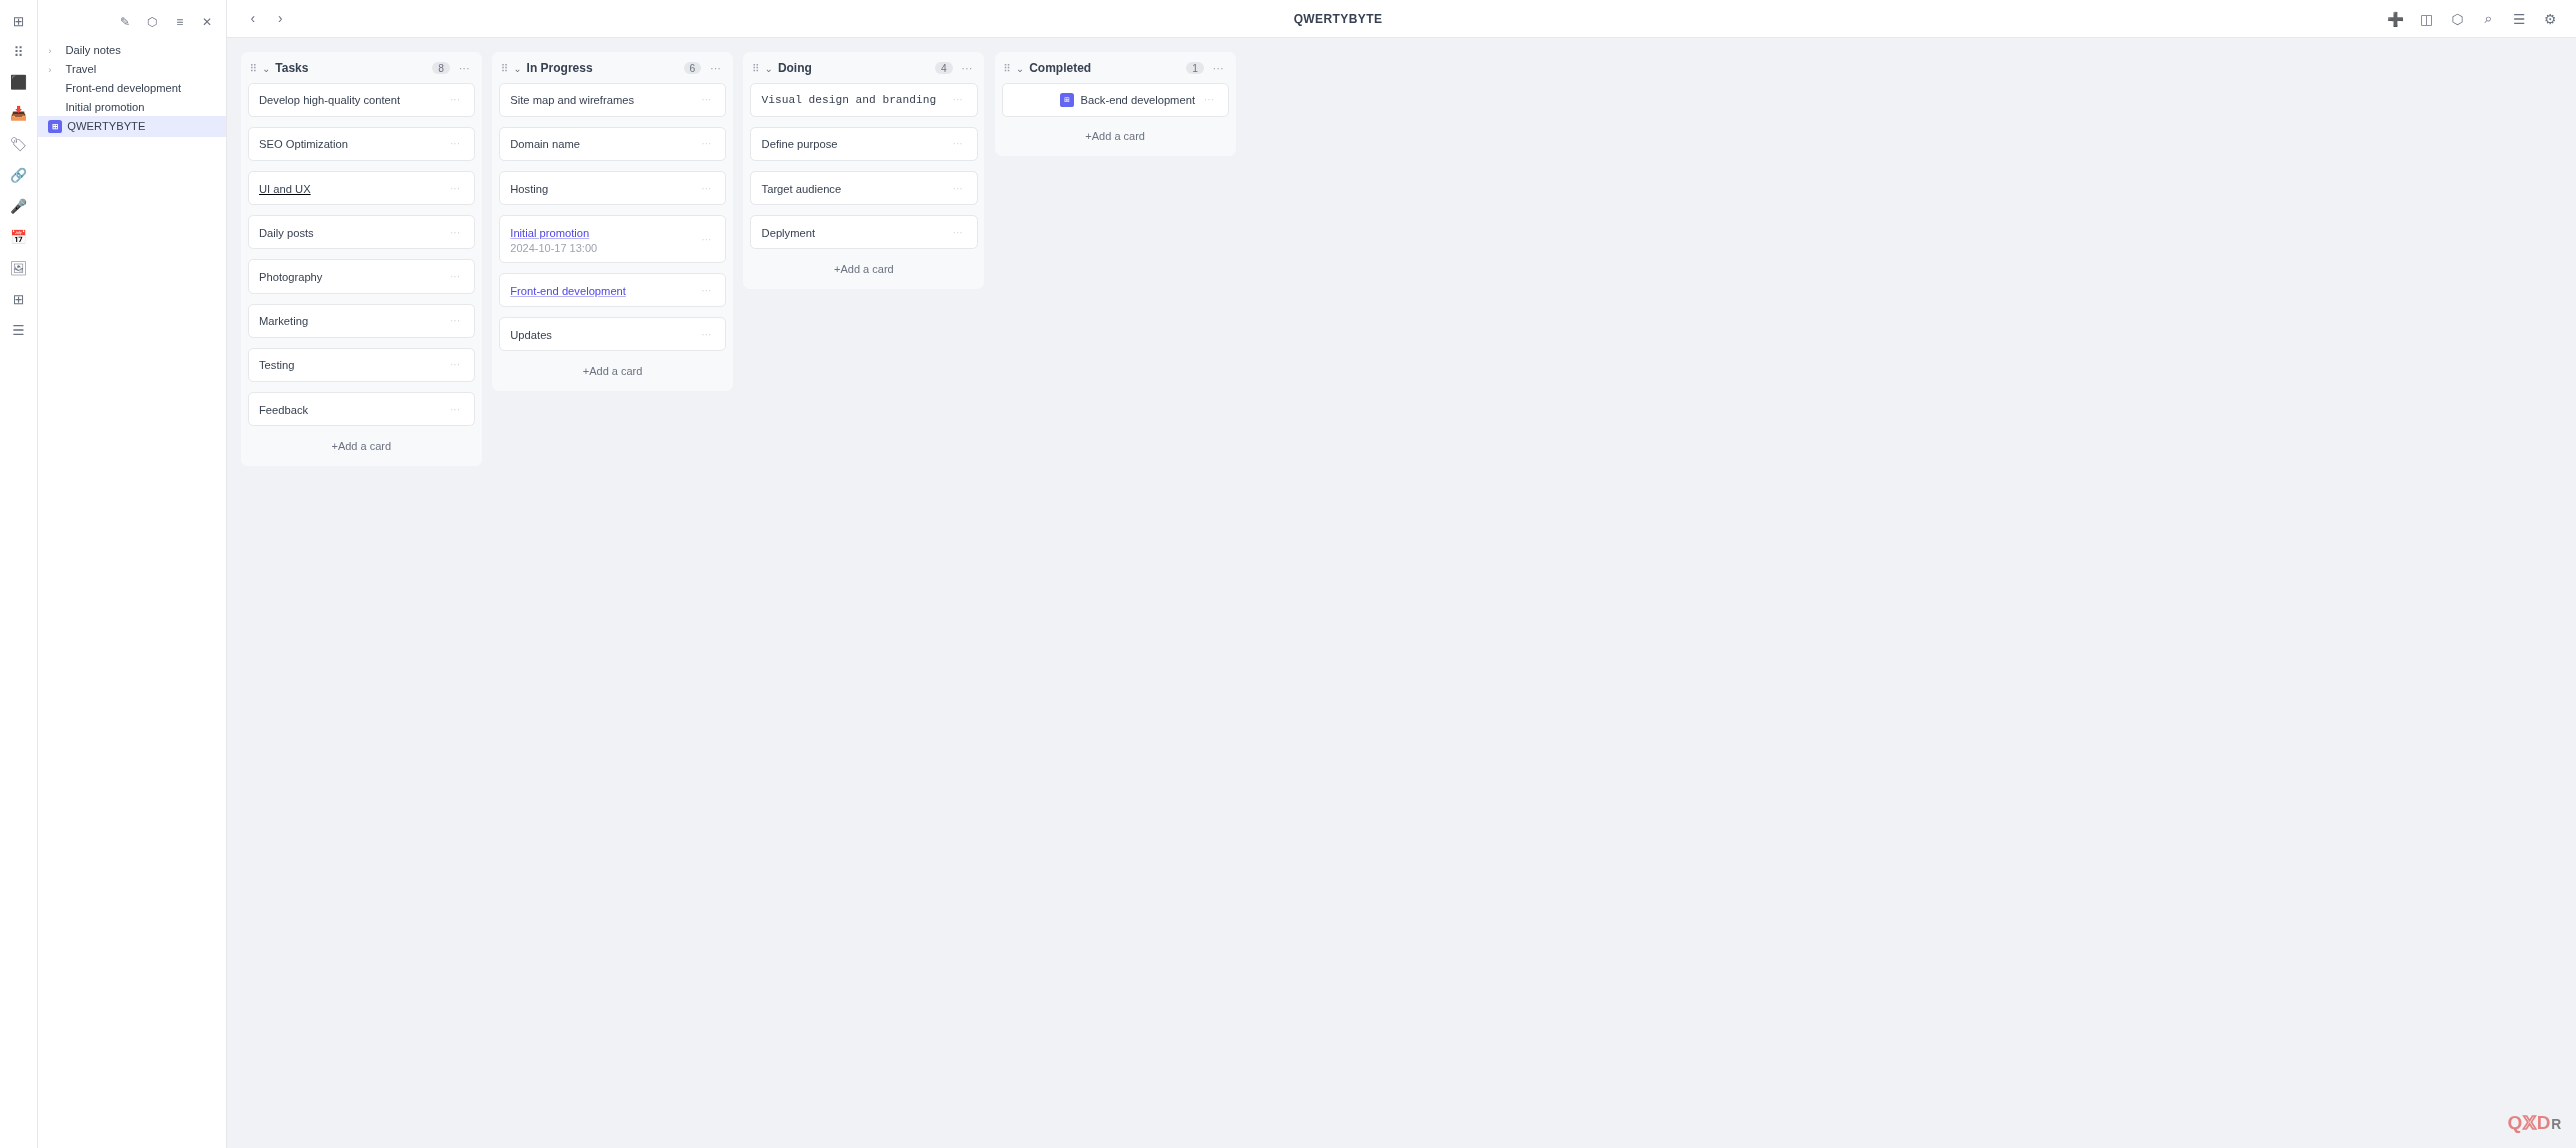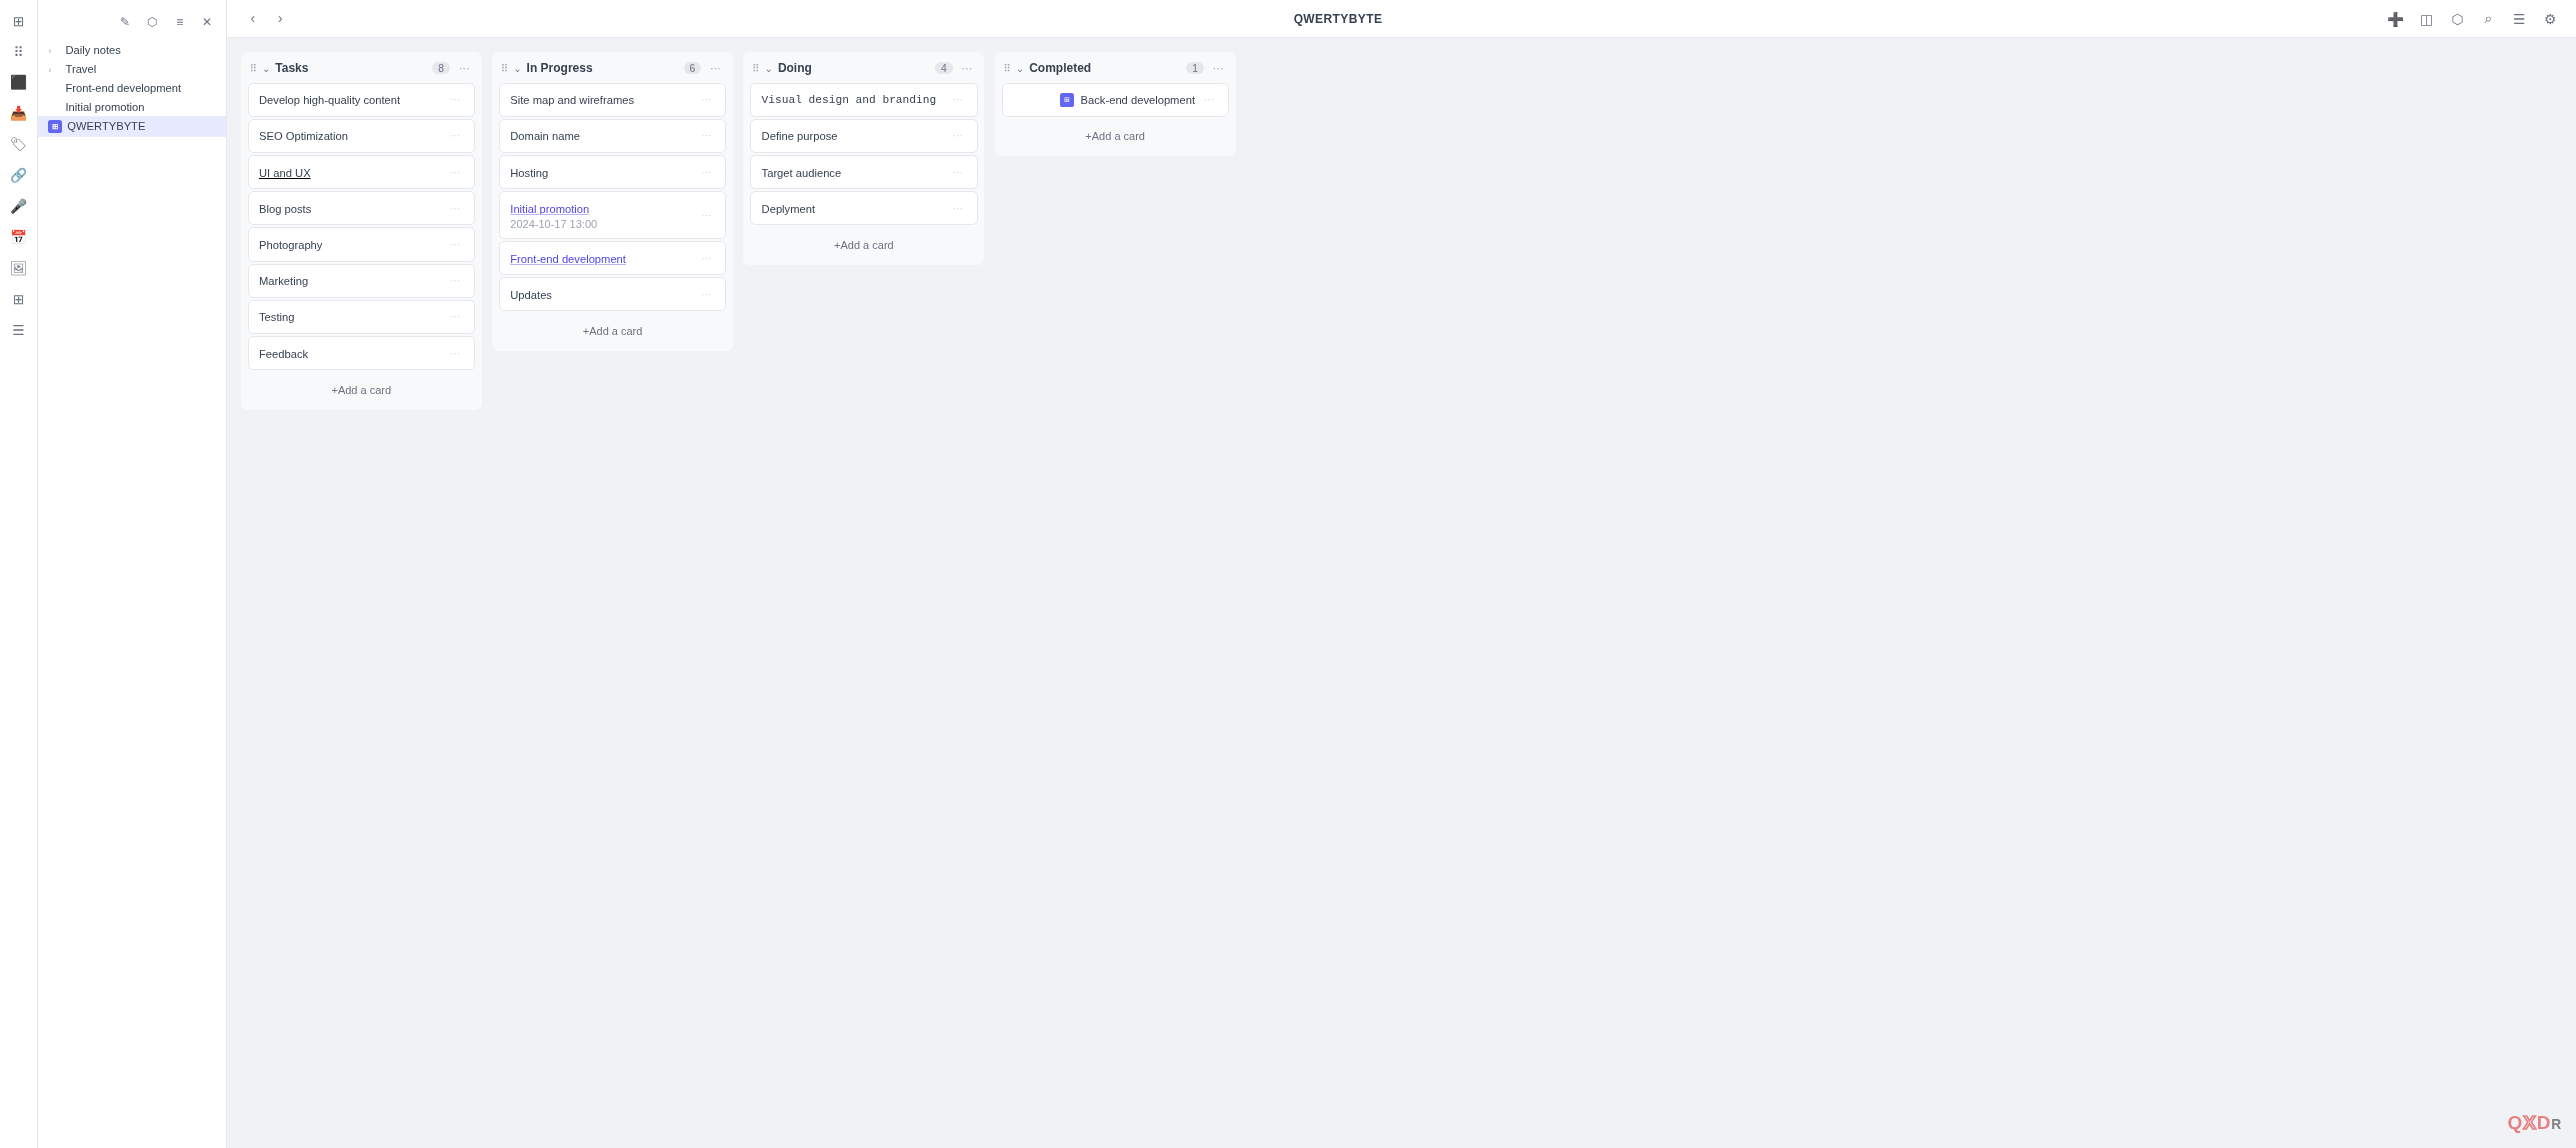--- a/index.html
+++ b/index.html
@@ -223,21 +223,21 @@
       background: none;
       border: none;
     }
 
     .column-cards {
       padding: 0 6.9px;
       overflow-y: auto;
       flex: 1;
       display: flex;
       flex-direction: column;
-      gap: 2px;
+      gap: 10px;
     }
 
     
     .card {
       background: #fff;
       border-radius: 5.2px;
       padding: 8.6px 10.3px;
       display: flex;
       align-items: center;
       justify-content: space-between;
@@ -399,21 +399,21 @@
           </div>
           <div class="card">
             <div style="flex: 1 1 0%;"><span class="card-text">SEO Optimization</span></div>
             <button class="card-menu-btn">···</button>
           </div>
           <div class="card">
             <div style="flex: 1 1 0%; text-decoration: underline;"><span class="card-text">UI and UX</span></div>
             <button class="card-menu-btn">···</button>
           </div>
           <div class="card">
-            <div style="flex: 1 1 0%;"><span class="card-text">Blog posts</span></div>
+            <div style="flex: 1 1 0%;"><span class="card-text">Daily posts</span></div>
             <button class="card-menu-btn">···</button>
           </div>
           <div class="card">
             <div style="flex: 1 1 0%;"><span class="card-text">Photography</span></div>
             <button class="card-menu-btn">···</button>
           </div>
           <div class="card">
             <div style="flex: 1 1 0%;"><span class="card-text">Marketing</span></div>
             <button class="card-menu-btn">···</button>
           </div>

